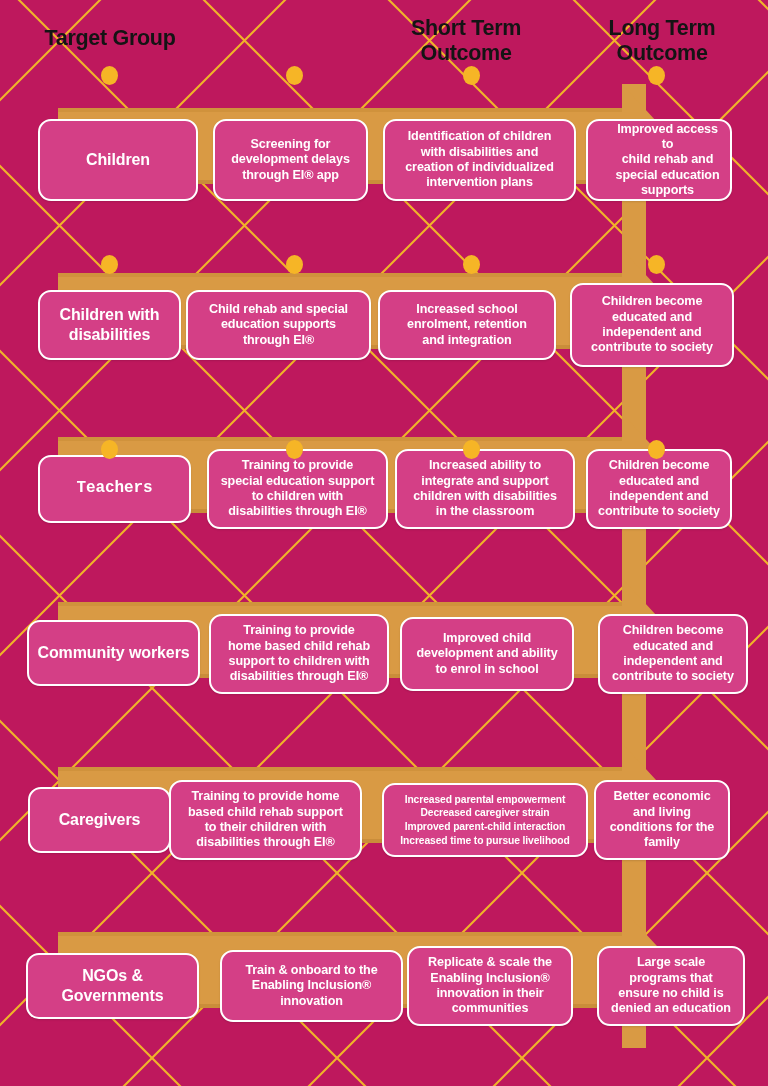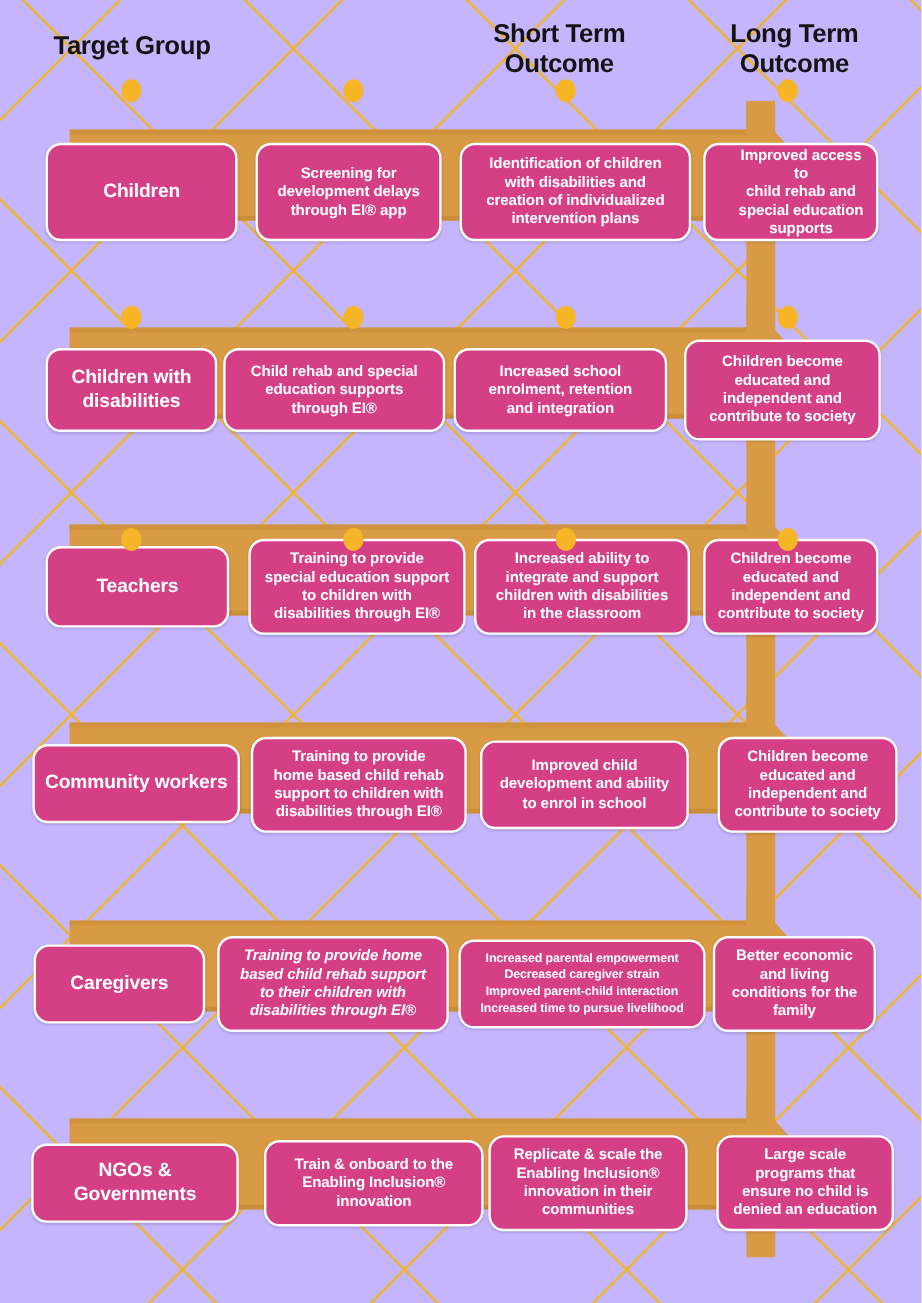--- a/index.html
+++ b/index.html
@@ -10,21 +10,21 @@
     height: 1086px;
     overflow: hidden;
     background: #ffffff;
     font-family: "Liberation Sans", "DejaVu Sans", sans-serif;
   }
 
   #stage {
     position: relative;
     width: 768px;
     height: 1086px;
-    background: #c4b5fd;
+    background: #be185d;
     overflow: hidden;
   }
 
   
   #lattice {
     position: absolute;
     left: 0; top: 0;
     width: 768px; height: 1086px;
     z-index: 0;
     pointer-events: none;
@@ -192,21 +192,21 @@
 education supports
 through EI®</div>
   <div class="cell s12" style="left:378px; top:290px; width:178px; height:70px;">Increased school
 enrolment, retention
 and integration</div>
   <div class="cell s12" style="left:570px; top:283px; width:164px; height:84px;">Children become
 educated and
 independent and
 contribute to society</div>
 
-  <div class="cell s13" style="left:38px;  top:455px; width:153px; height:68px;">Teachers</div>
+  <div class="cell s13" style="left:38px;  top:455px; width:153px; height:68px;font-family:Liberation Mono, monospace;">Teachers</div>
   <div class="cell s12" style="left:207px; top:449px; width:181px; height:80px;">Training to provide
 special education support
 to children with
 disabilities through EI®</div>
   <div class="cell s12" style="left:395px; top:449px; width:180px; height:80px;">Increased ability to
 integrate and support
 children with disabilities
 in the classroom</div>
   <div class="cell s12" style="left:586px; top:449px; width:146px; height:80px;">Children become
 educated and
@@ -220,21 +220,21 @@
 disabilities through EI®</div>
   <div class="cell s12" style="left:400px; top:617px; width:174px; height:74px;">Improved child
 development and ability
 to enrol in school</div>
   <div class="cell s12" style="left:598px; top:614px; width:150px; height:80px;">Children become
 educated and
 independent and
 contribute to society</div>
 
   <div class="cell s13" style="left:28px;  top:787px; width:143px; height:66px;">Caregivers</div>
-  <div class="cell s12" style="left:181px; top:780px; width:193px; height:80px;font-style:italic;">Training to provide home
+  <div class="cell s12" style="left:169px; top:780px; width:193px; height:80px;">Training to provide home
 based child rehab support
 to their children with
 disabilities through EI®</div>
   <div class="cell s10" style="left:382px; top:783px; width:206px; height:74px;">Increased parental empowerment
 Decreased caregiver strain
 Improved parent-child interaction
 Increased time to pursue livelihood</div>
   <div class="cell s12" style="left:594px; top:780px; width:136px; height:80px;">Better economic
 and living
 conditions for the

